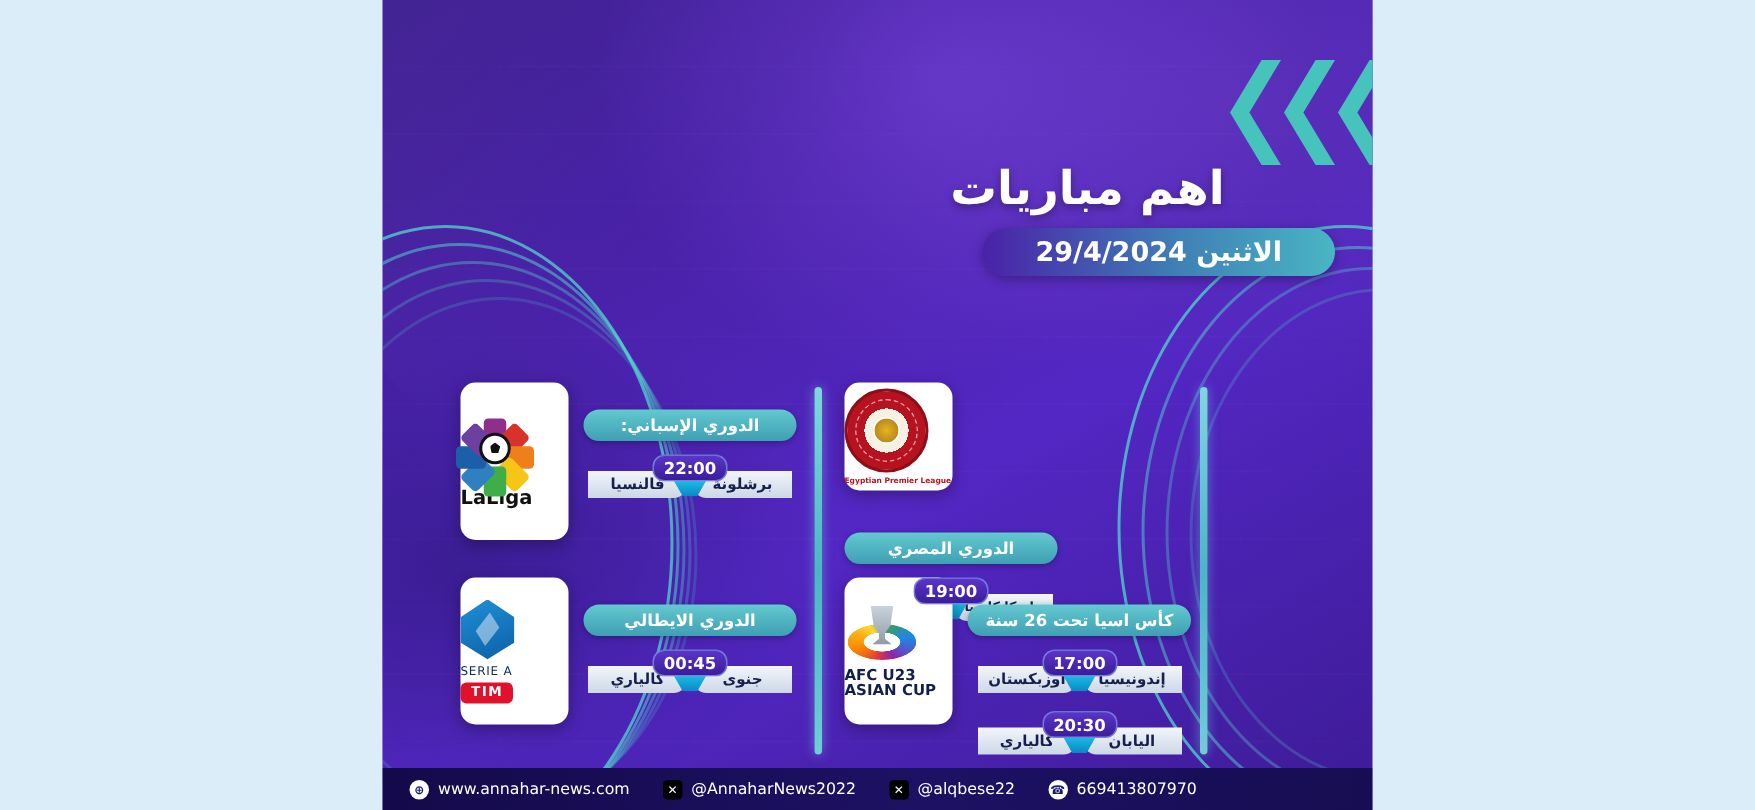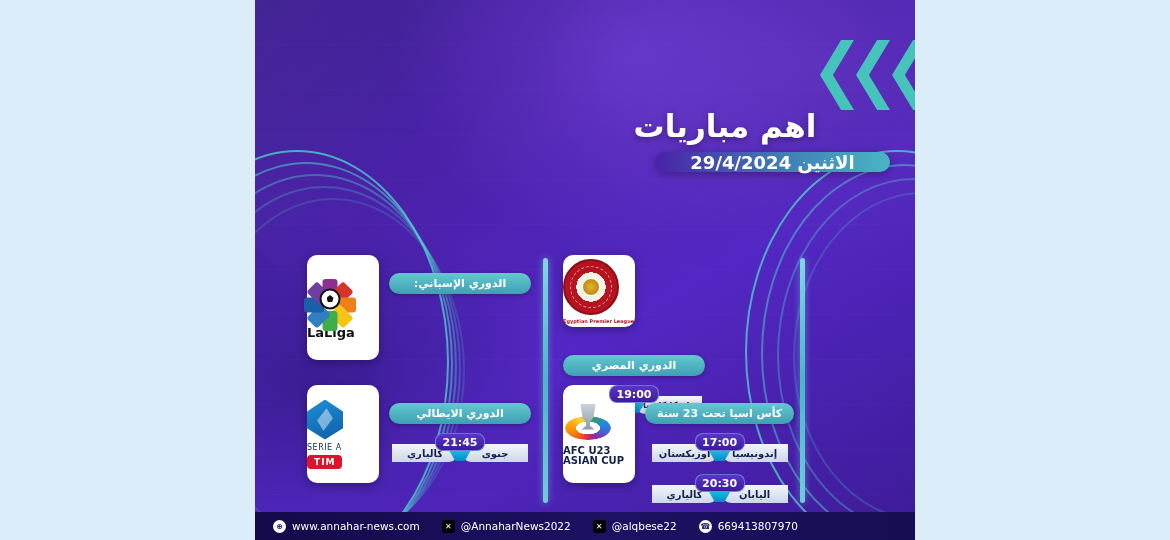--- a/index.html
+++ b/index.html
@@ -57,21 +57,21 @@
     background:#46c3bb;
     clip-path:polygon(62% 0,100% 0,38% 50%,100% 100%,62% 100%,0 50%);
   }
 
   .poster-title{
     position:absolute;right:25px;top:108px;width:330px;text-align:center;
     color:#fff;font-size:31px;font-weight:700;direction:rtl;
     text-shadow:0 2px 6px rgba(0,0,0,.35);
   }
   .date-badge{
-    position:absolute;right:25px;top:152px;width:235px;height:20px;
+    position:absolute;right:25px;top:152px;width:235px;height:32px;
     border-radius:16px;direction:rtl;
     display:flex;align-items:center;justify-content:center;
     background:linear-gradient(90deg,#4a21a8 0%,#3f7fb5 55%,#49b6c4 100%);
     color:#fff;font-size:18px;font-weight:700;
     box-shadow:0 2px 8px rgba(0,0,0,.3);
   }
 
   
   .col-bar{
     position:absolute;top:258px;width:5px;height:245px;border-radius:3px;
@@ -269,33 +269,41 @@
           <div class="ll-pet" style="background:#3fae49;transform:translate(-50%,-100%) rotate(180deg);"></div>
           <div class="ll-pet" style="background:#2f7fc1;transform:translate(-50%,-100%) rotate(225deg);"></div>
           <div class="ll-pet" style="background:#1b5fa8;transform:translate(-50%,-100%) rotate(270deg);"></div>
           <div class="ll-pet" style="background:#6c3fa0;transform:translate(-50%,-100%) rotate(315deg);"></div>
           <div class="ll-ball"></div>
         </div>
         <div class="ll-text">LaLiga</div>
       </div>
       <div class="mblock">
         <div class="league-pill">الدوري الإسباني:</div>
+        <div class="match">
+          <div class="time-chip">22:00</div>
+          <div class="teams">
+            <div class="team home">برشلونة</div>
+            <div class="vsep"></div>
+            <div class="team away">فالنسيا</div>
+          </div>
+        </div>
       </div>
     </div>
 
     <div class="group g-seriea">
       <div class="logo-card h98">
         <div class="sa-shape"></div>
         <div class="sa-text">SERIE A</div>
         <div class="sa-tim">TIM</div>
       </div>
       <div class="mblock">
         <div class="league-pill">الدوري الايطالي</div>
         <div class="match">
-          <div class="time-chip">21:45</div>
+          <div class="time-chip">00:45</div>
           <div class="teams">
             <div class="team home">جنوى</div>
             <div class="vsep"></div>
             <div class="team away">كالياري</div>
           </div>
         </div>
       </div>
     </div>
 
     <div class="group g-egy">
@@ -321,21 +329,21 @@
     <div class="group g-afc">
       <div class="logo-card h98">
         <div class="afc-wrap">
           <div class="afc-rib"></div>
           <div class="afc-cup"></div>
         </div>
         <div class="afc-t1">AFC U23</div>
         <div class="afc-t2">ASIAN CUP</div>
       </div>
       <div class="mblock">
-        <div class="league-pill">كأس اسيا تحت 23 سنة</div>
+        <div class="league-pill">كأس اسيا تحت 26 سنة</div>
         <div class="match">
           <div class="time-chip">17:00</div>
           <div class="teams">
             <div class="team home">إندونيسيا</div>
             <div class="vsep"></div>
             <div class="team away">اوزبكستان</div>
           </div>
         </div>
         <div class="match">
           <div class="time-chip">20:30</div>

